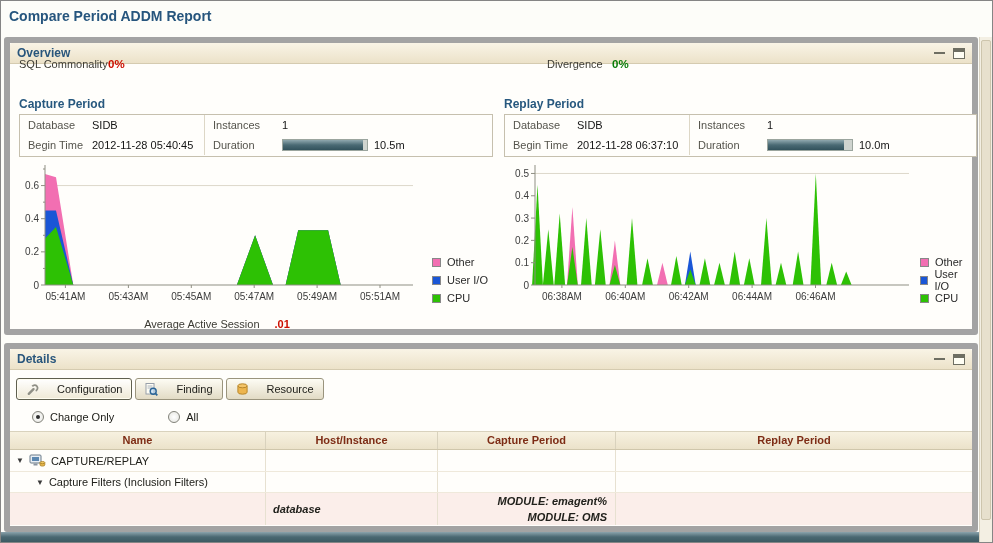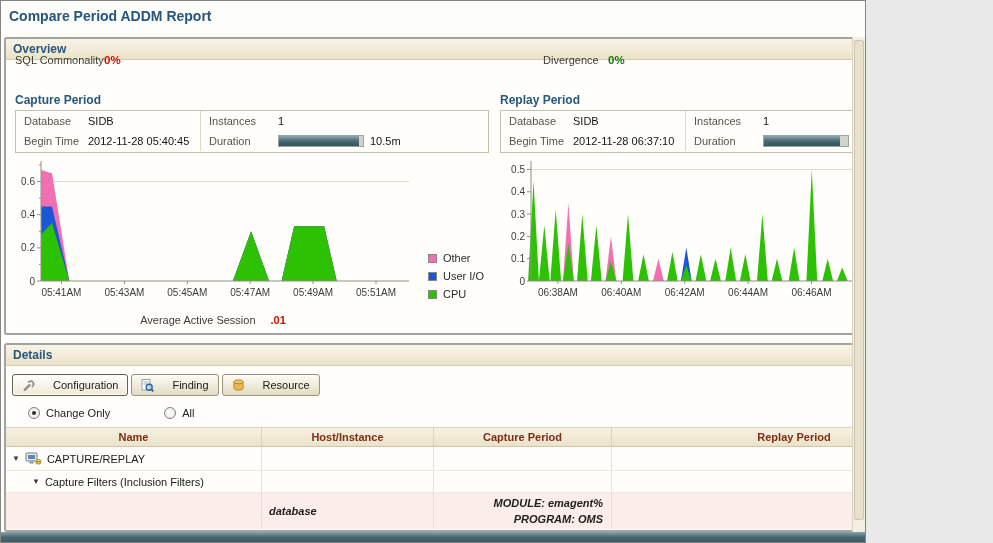--- a/index.html
+++ b/index.html
@@ -1,21 +1,21 @@
 <!DOCTYPE html>
 <html><head>
 <meta charset="utf-8">
 <style>
   * { margin:0; padding:0; box-sizing:border-box; }
   body { font-family:"Liberation Sans","DejaVu Sans",sans-serif; background:#e9e9e9; }
-  .screen { position:relative; width:866px; height:543px; background:#fdfdf9; border:1px solid #858585; overflow:hidden; }
+  .screen { position:relative; width:993px; height:543px; background:#fdfdf9; border:1px solid #858585; overflow:hidden; }
 
   .page-title { position:absolute; left:8px; top:7px; font-size:14px; font-weight:bold; color:#26557d; }
 
-  .panel { position:absolute; left:3px; width:974px; background:#fffefb; border:2px solid #a3a3a3; border-radius:3px; }
+  .panel { position:absolute; left:3px; width:974px; background:#fffefb; border:6px solid #a3a3a3; border-radius:3px; }
   .panel-header { height:21px; background:linear-gradient(#f9f4e6,#ece2c9); border-bottom:1px solid #d5cbb0; border-radius:2px 2px 0 0; display:flex; align-items:center; padding:0 7px; }
   .panel-title { font-size:12px; font-weight:bold; color:#29567c; }
   .panel-controls { margin-left:auto; display:flex; gap:7px; align-items:center; }
   .ctl { width:13px; height:12px; display:inline-block; position:relative; cursor:pointer; }
   .ctl-min::after { content:""; position:absolute; left:1px; right:1px; top:5px; height:2px; background:#6e6e62; }
   .ctl-restore { border:1px solid #6e6e62; background:#fffef4; width:12px; height:11px; }
   .ctl-restore::after { content:""; position:absolute; left:0; right:0; top:0; height:3px; background:#6e6e62; }
 
   #overview-panel { top:36px; height:298px; }
   #details-panel  { top:342px; height:189px; }
@@ -350,21 +350,21 @@
         <div class="col-host"></div>
         <div class="col-capture"></div>
         <div class="col-replay"></div>
       </div>
 
       <div class="trow r3">
         <div class="col-name"></div>
         <div class="col-host red-italic cell-host-red">database</div>
         <div class="col-capture red-italic cell-capture-red">
           <div>MODULE: emagent%</div>
-          <div>PROGRAM: OMS</div>
+          <div>MODULE: OMS</div>
         </div>
         <div class="col-replay"></div>
       </div>
     </div>
   </div>
 
   <div class="vscroll">
     <div class="vscroll-thumb"></div>
   </div>
   <div class="hbar"></div>

